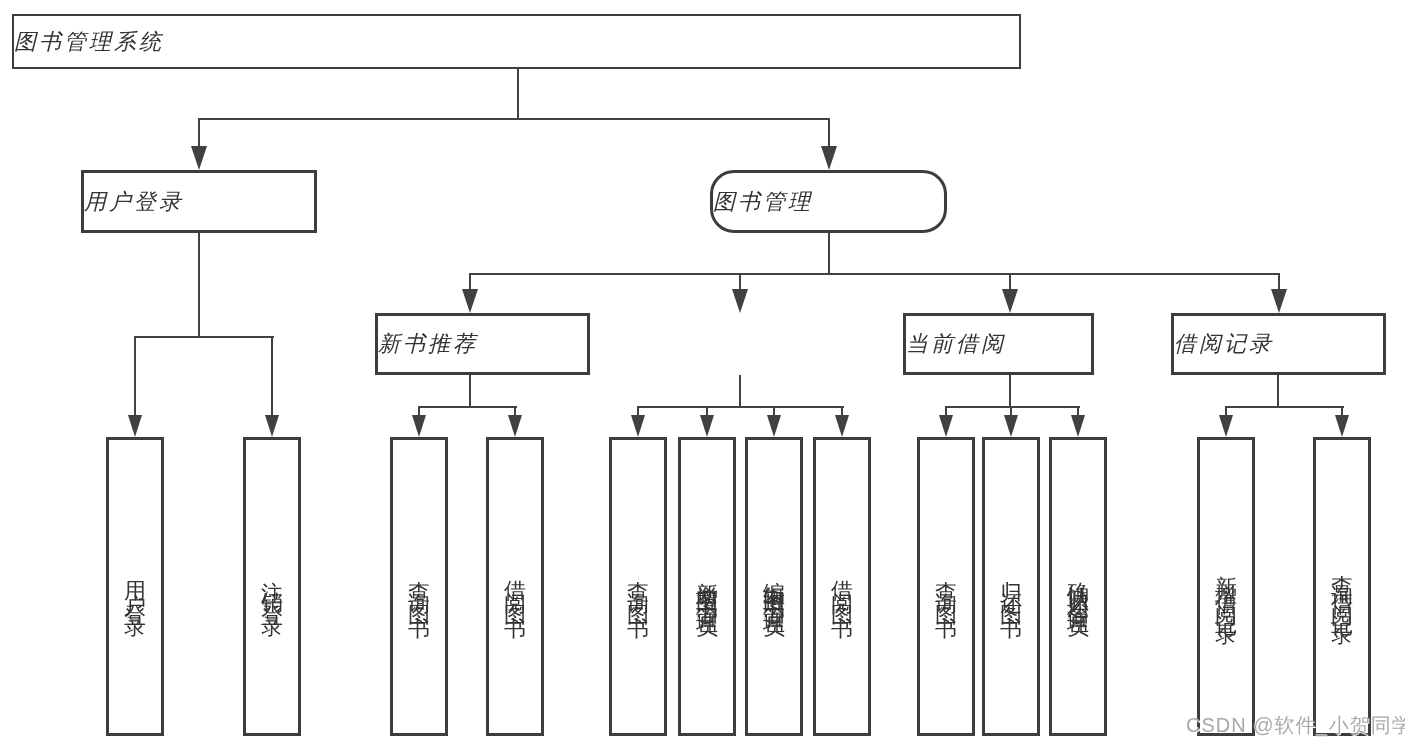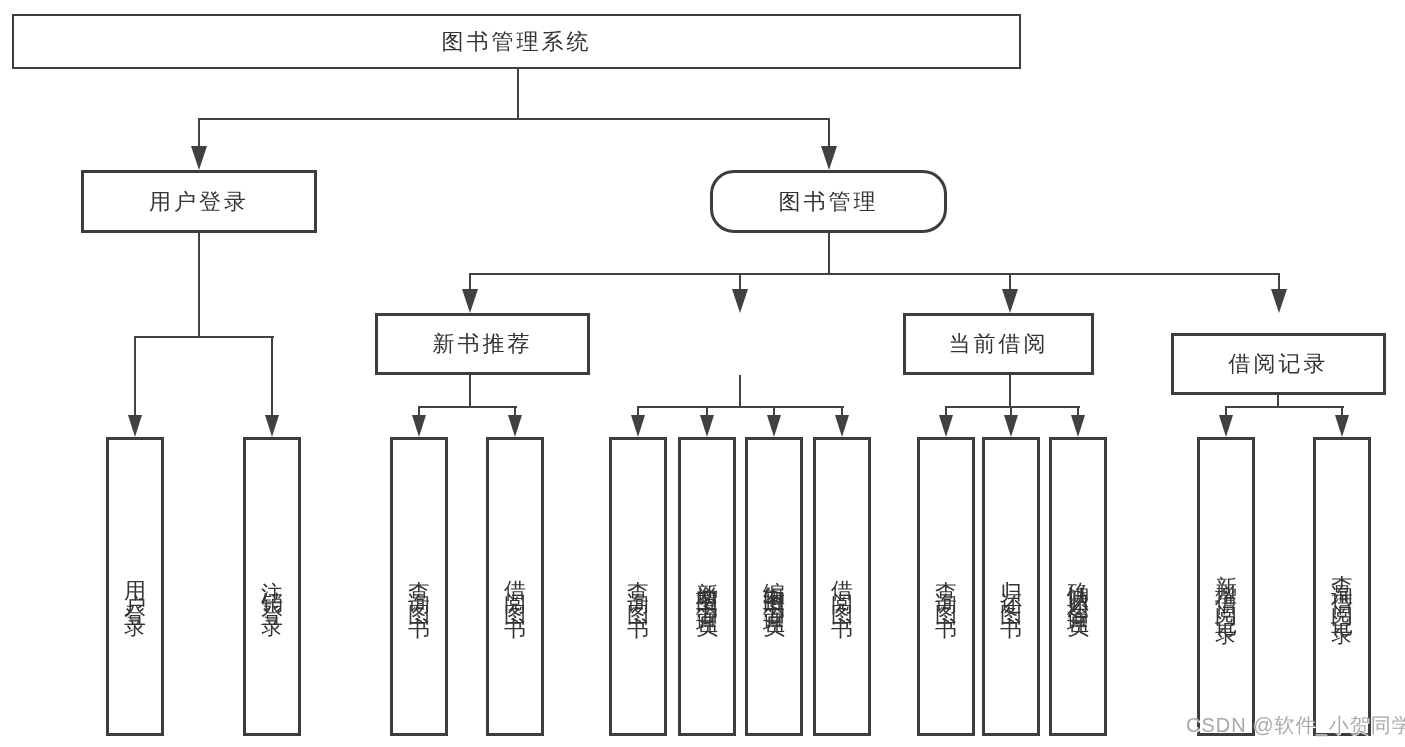--- a/index.html
+++ b/index.html
@@ -4,22 +4,22 @@
 <style>
   html,body{margin:0;padding:0;background:#ffffff;}
   .canvas{
     position:relative;width:1405px;height:747px;background:#ffffff;
     font-family:"Liberation Sans","DejaVu Sans",sans-serif;color:#333333;
     overflow:hidden;
   }
   
   .node{
     position:absolute;box-sizing:border-box;background:#ffffff;
-    border:3px solid #3d3d3d;display:flex;align-items:center;justify-content:center;
-    font-size:22px;letter-spacing:3px;color:#333333;z-index:2;
+    border:3px solid #3d3d3d;display:flex;align-items:center;
+    font-size:22px;letter-spacing:3px;color:#333333;z-index:2;font-style:italic;
   }
   .node.root{border-width:2px;font-size:22px;}
   .leaf{
     position:absolute;box-sizing:border-box;background:#ffffff;
     border:3px solid #3d3d3d;display:flex;align-items:center;justify-content:center;
     top:437px;width:58px;height:299px;z-index:2;
   }
   .leaf span{
     writing-mode:vertical-rl;text-orientation:mixed;
     font-size:22px;line-height:1;color:#333333;
@@ -86,21 +86,21 @@
   <div class="ah" style="left:1002px;top:289px;"></div>
   <div class="v" style="left:1278px;top:273px;height:18px;"></div>
   <div class="ah" style="left:1271px;top:289px;"></div>
 
   <div class="node" style="left:363px;top:313px;width:215px;height:62px;margin-left:12px;">
     <span>新书推荐</span>
   </div>
   <div class="node" style="left:903px;top:313px;width:191px;height:62px;">
     <span>当前借阅</span>
   </div>
-  <div class="node" style="left:1171px;top:313px;width:215px;height:62px;margin-top:20px;">
+  <div class="node" style="left:1171px;top:313px;width:215px;height:62px;">
     <span>借阅记录</span>
   </div>
 
   <div class="v" style="left:469px;top:375px;height:33px;"></div>
   <div class="h" style="left:418px;top:406px;width:99px;"></div>
   <div class="v" style="left:418px;top:406px;height:11px;"></div>
   <div class="ah sm" style="left:412px;top:415px;"></div>
   <div class="v" style="left:514px;top:406px;height:11px;"></div>
   <div class="ah sm" style="left:508px;top:415px;"></div>
 

